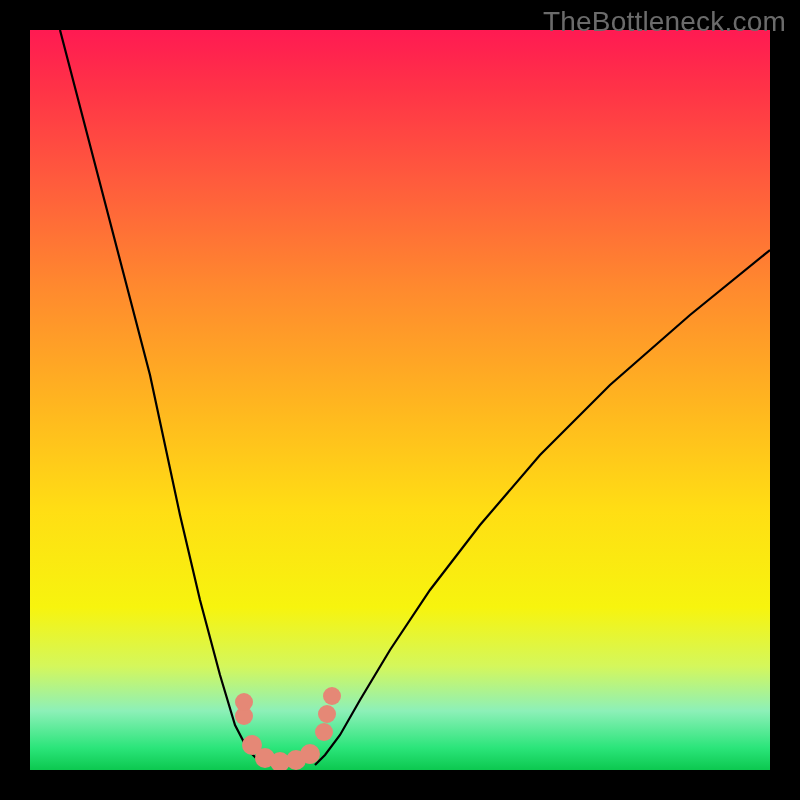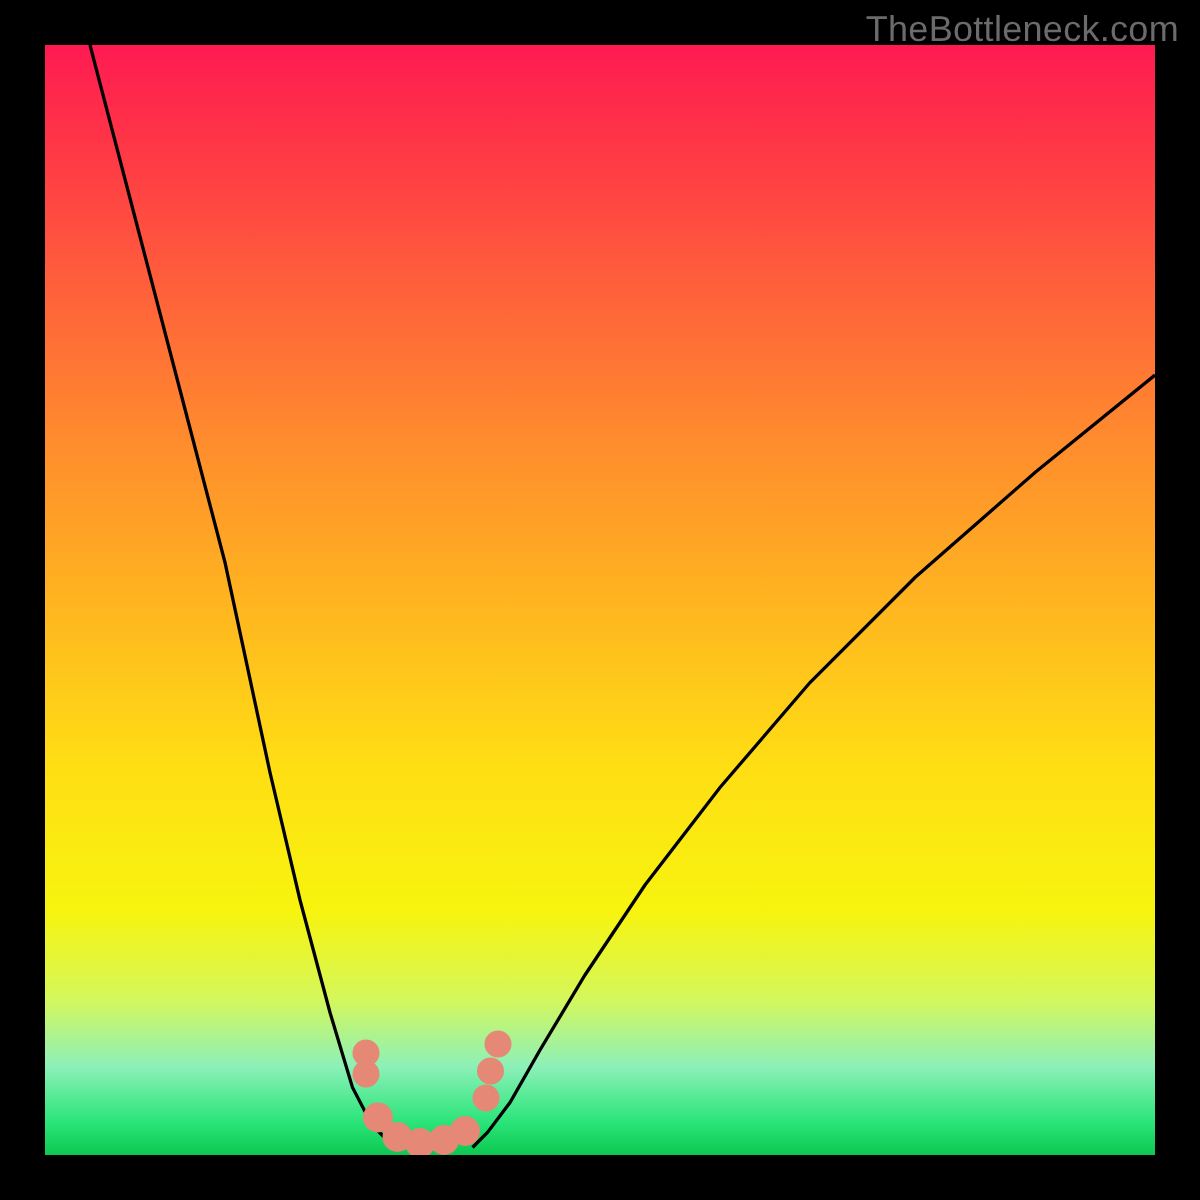--- a/index.html
+++ b/index.html
@@ -31,21 +31,21 @@
       #8df0b8 92%,
       #2be57a 97%,
       #0cc84f 100%
     );
   }
   .watermark {
     position: absolute;
     top: 6px;
     right: 14px;
     color: #6b6b6b;
-    font-size: 24px;
+    font-size: 28px;
     font-weight: 500;
     letter-spacing: 0.2px;
     z-index: 10;
   }
   svg.curves {
     position: absolute;
     left: 0;
     top: 0;
     width: 740px;
     height: 740px;

